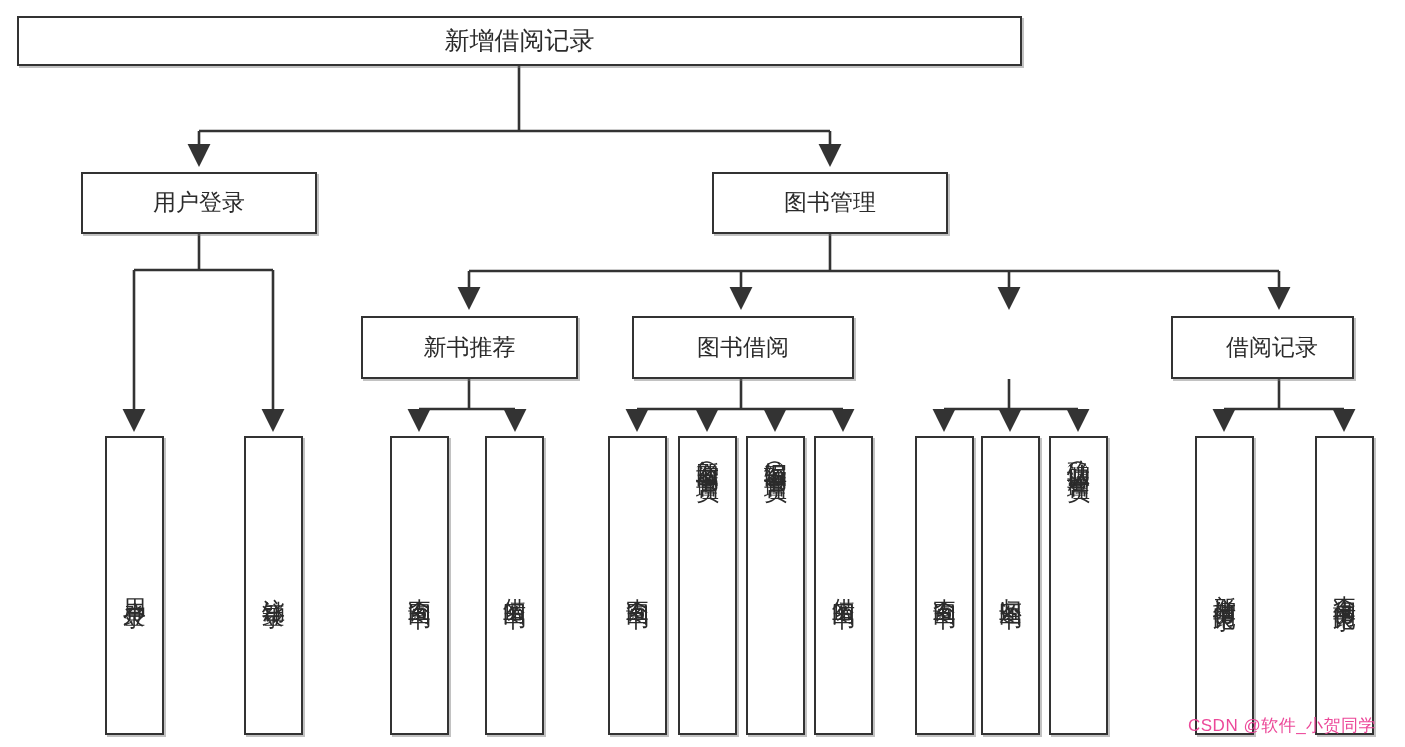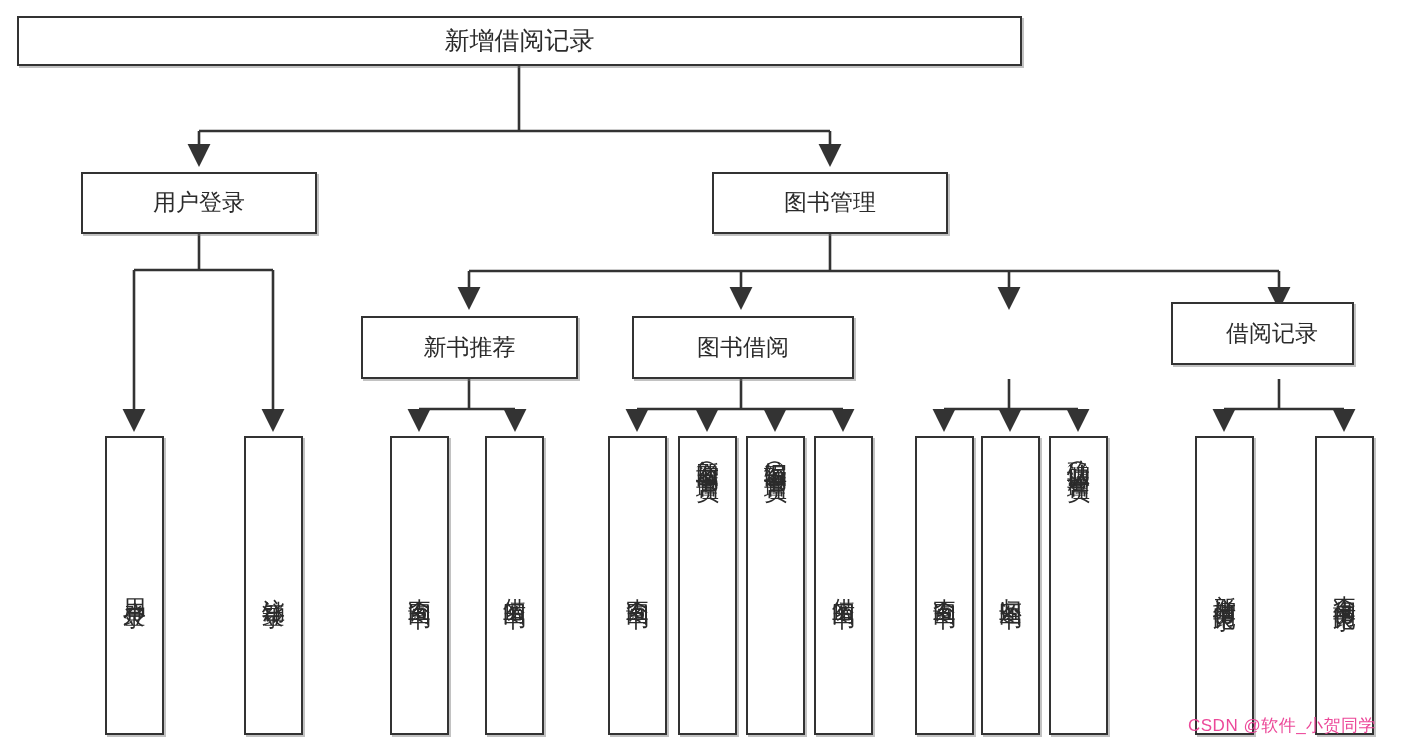--- a/index.html
+++ b/index.html
@@ -145,21 +145,21 @@
   <div class="node level1" style="left:712px; top:172px; width:236px; height:62px;">
     <span class="node-label">图书管理</span>
   </div>
 
   <div class="node level2" style="left:361px; top:316px; width:217px; height:63px;">
     <span class="node-label">新书推荐</span>
   </div>
   <div class="node level2" style="left:632px; top:316px; width:222px; height:63px;">
     <span class="node-label">图书借阅</span>
   </div>
-  <div class="node level2" style="left:1171px; top:302px; width:183px; height:63px;padding-left:19px;">
+  <div class="node level2" style="left:1171px; top:316px; width:183px; height:63px;padding-left:19px;">
     <span class="node-label">借阅记录</span>
   </div>
 
   <div class="node leaf center-v" style="left:105px; top:436px; width:59px; height:299px;">
     <span class="node-label">用户登录</span>
   </div>
   <div class="node leaf center-v" style="left:244px; top:436px; width:59px; height:299px;">
     <span class="node-label">注销登录</span>
   </div>
 

